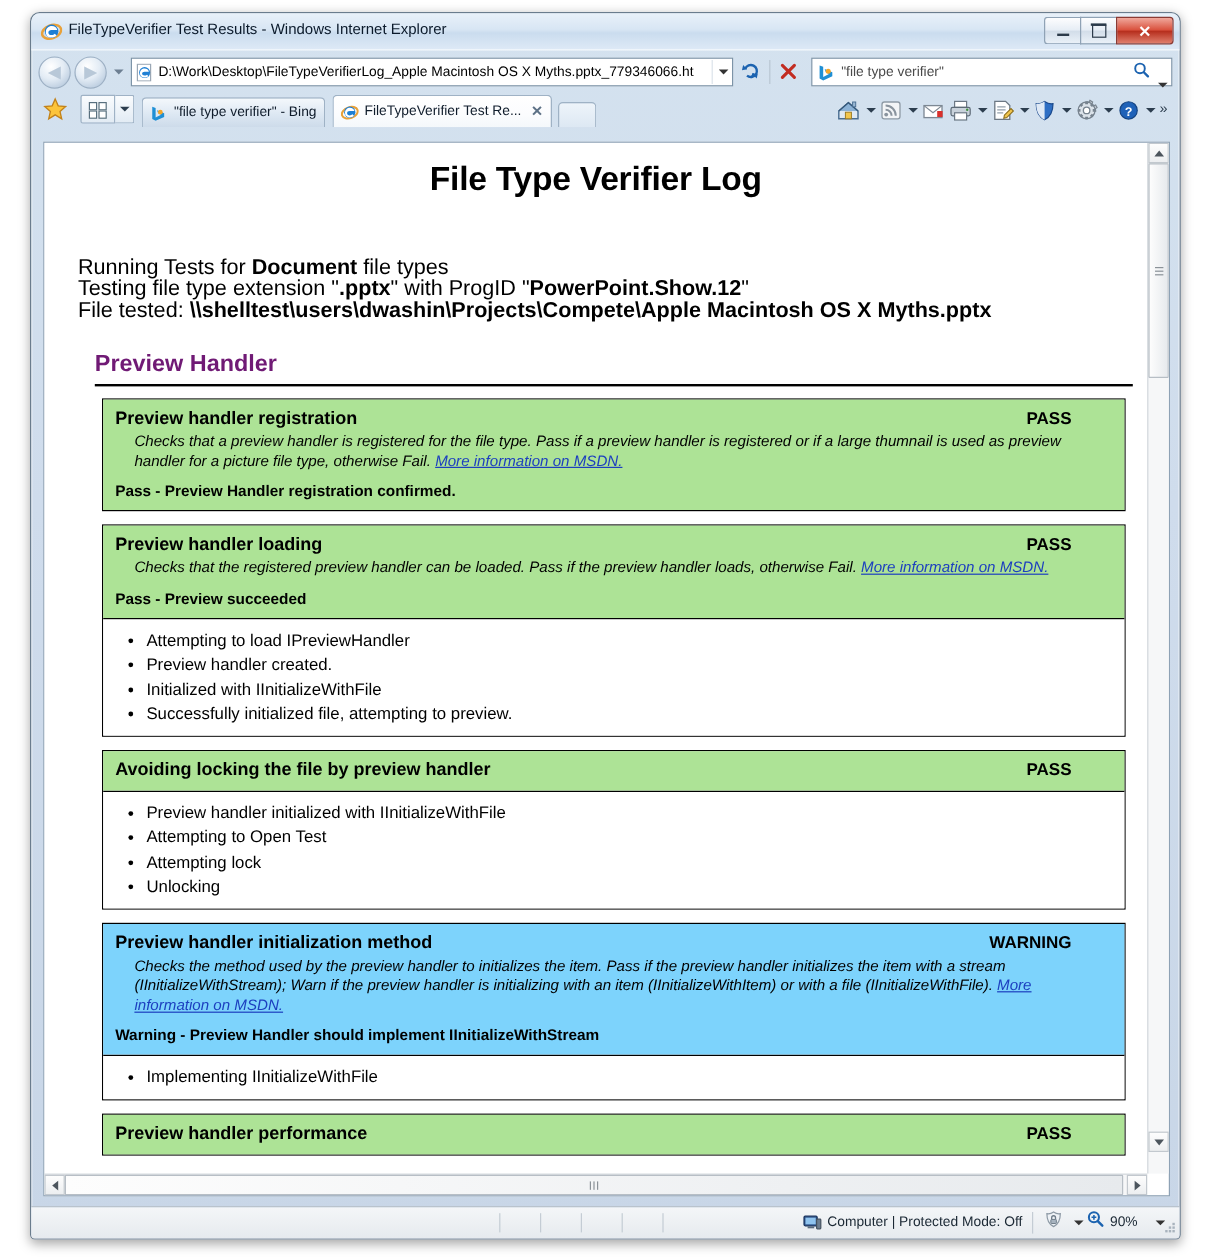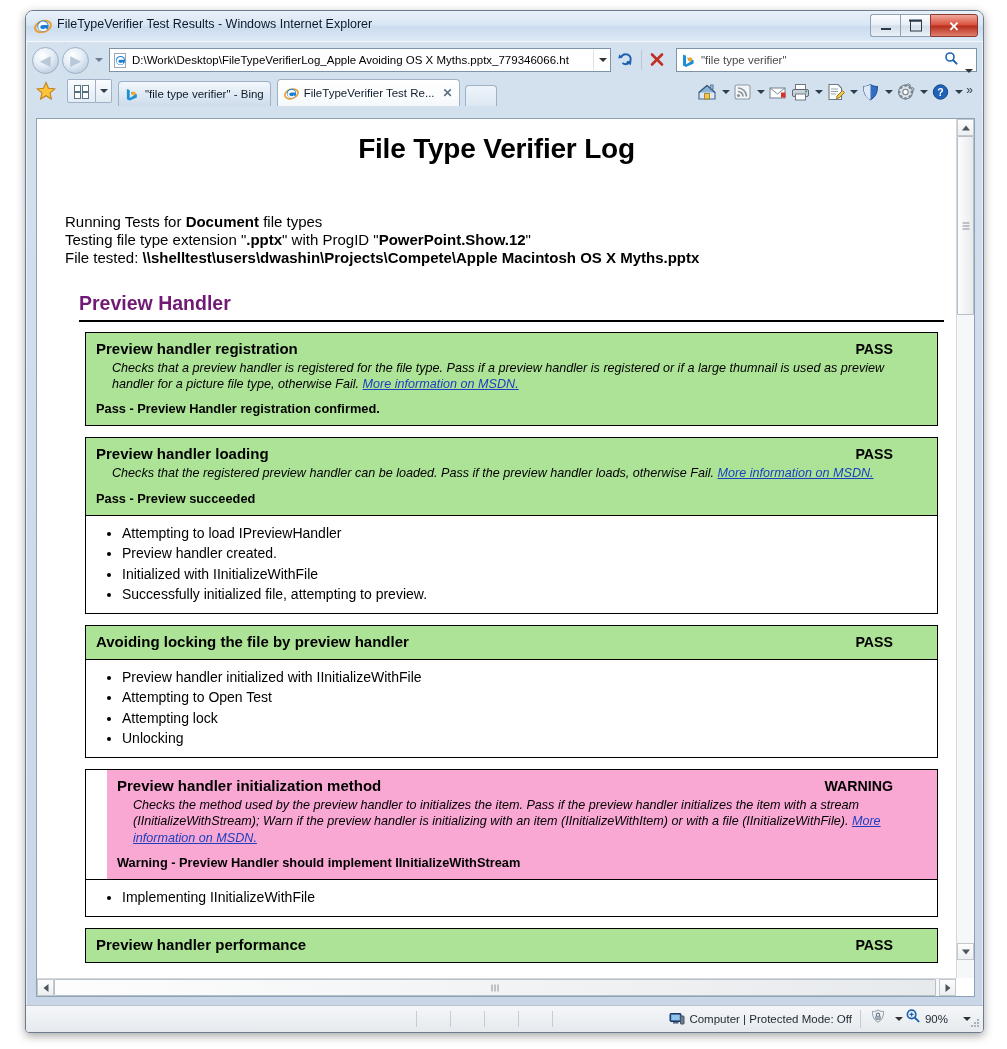--- a/index.html
+++ b/index.html
@@ -88,29 +88,29 @@
   .cmdar{width:12px;height:22px;position:relative;}
   .cmdar:after{content:"";position:absolute;left:3px;top:9px;width:0;height:0;border-left:4px solid transparent;border-right:4px solid transparent;border-top:4px solid #2c3d4e;}
   .chev{font-size:12px;color:#2c3d4e;padding:0 4px 4px 2px;cursor:pointer;}
 
   
   #viewport{position:absolute;left:10px;top:107px;width:937px;height:877px;
      background:#fff;border:1px solid #8ea2b5;overflow:hidden;}
   #doc{position:absolute;left:0;top:0;width:919px;height:859px;overflow:hidden;background:#fff;
        font-family:"Liberation Sans", sans-serif;}
   h1.doctitle{margin:0;padding:14px 0 0 0;text-align:center;font-size:28px;font-weight:bold;color:#000;letter-spacing:-.2px;}
-  .meta{margin:48px 0 0 28px;font-size:15px;color:#000;line-height:18.2px;}
+  .meta{margin:48px 0 0 28px;font-size:18px;color:#000;line-height:18.2px;}
   .meta b{font-weight:bold;}
   h2.sect{margin:24px 0 0 42px;font-size:19.5px;font-weight:bold;color:#701a75;
       border-bottom:2px solid #000;padding-bottom:5px;width:865px;box-sizing:border-box;}
   .blocks{margin:10px 0 0 48px;width:853px;}
   .card{border:1px solid #000;margin-bottom:11px;}
   .hdr{padding:7px 10px 9px 10px;}
   .hdr.pass{background:#ade396;}
-  .hdr.warn{background:#f9a8d4;margin-left:21px;}
+  .hdr.warn{background:#7dd3fc;}
   .hdr .row1{display:flex;align-items:baseline;}
   .hdr .name{font-size:15px;font-weight:bold;color:#000;flex:1;}
   .hdr .verdict{font-size:14.2px;font-weight:bold;color:#000;padding-right:34px;}
   .hdr .desc{font-style:italic;font-size:12.6px;color:#000;line-height:16.4px;margin:3px 0 0 16px;padding-right:10px;}
   .hdr .desc a{color:#1c3fbf;text-decoration:underline;font-style:italic;}
   .hdr .result{font-size:12.8px;font-weight:bold;color:#000;margin-top:9px;}
   .log{background:#fff;border-top:1px solid #000;padding:7px 10px 8px 10px;}
   ul.loglist{margin:0;padding:0 0 0 26px;list-style:disc;}
   ul.loglist li{font-size:14px;color:#000;line-height:20.5px;}
 
@@ -176,21 +176,21 @@
         </div>
 
       <div class="addrbox">
         <span class="favico">
           <svg width="15" height="15" viewBox="0 0 15 15">
             <rect x="1.5" y="0.5" width="11" height="14" fill="#fff" stroke="#9aa7b4"></rect>
             <circle cx="7.5" cy="7.5" r="4.6" fill="#1e7fd4"></circle>
             <path d="M3.6 8.1c0-2.3 1.7-4 3.9-4 1.8 0 3.1 1 3.6 2.6H7.4c-1.2 0-2 .7-2 1.6s.8 1.7 2 1.7c.9 0 1.6-.3 2.1-.8l1.1 1.1c-.8.9-2 1.3-3.3 1.3-2.3 0-3.7-1.5-3.7-3.5z" fill="#fff"></path>
           </svg>
         </span>
-        <span class="urltxt">D:\Work\Desktop\FileTypeVerifierLog_Apple Avoiding OS X Myths.pptx_779346066.ht</span>
+        <span class="urltxt">D:\Work\Desktop\FileTypeVerifierLog_Apple Macintosh OS X Myths.pptx_779346066.ht</span>
         <span class="dd"></span>
       </div>
 
       <div class="iconbtn">
         <svg width="24" height="22" viewBox="0 0 24 22">
           <path d="M7 8.5 A5 5 0 1 1 8.5 14" fill="none" stroke="#1c63b0" stroke-width="2"></path>
           <path d="M5.3 5.2 L8.6 8.8 L4.3 9.6 Z" fill="#1c63b0"></path>
           <path d="M14 12 A5 5 0 0 1 12 15.5" fill="none" stroke="#1c63b0" stroke-width="2"></path>
           <path d="M16.6 16.4 L13.2 12.9 L17.5 12.2 Z" fill="#1c63b0"></path>
         </svg>

